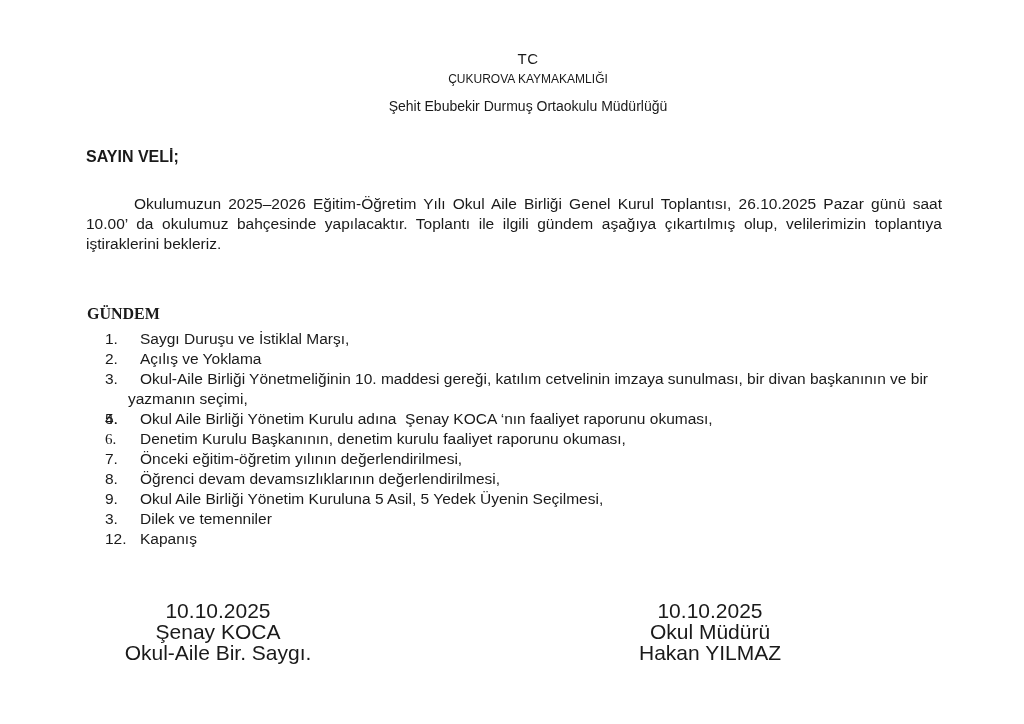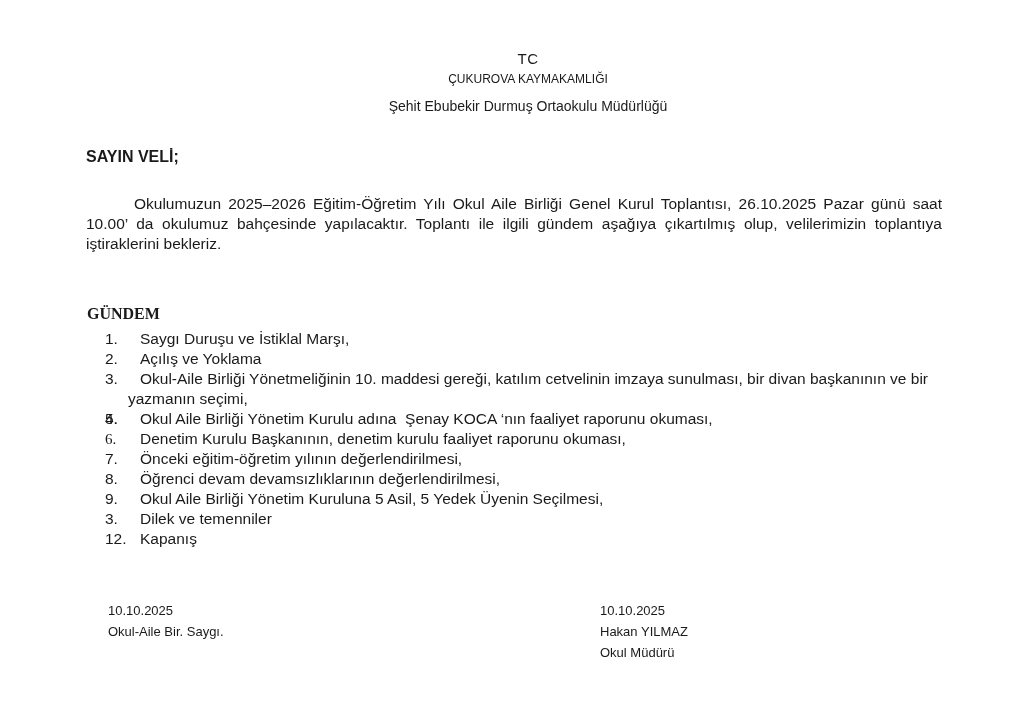--- a/index.html
+++ b/index.html
@@ -91,22 +91,22 @@
   
   .signatures {
     position: absolute;
     top: 600px;
     left: 0;
     width: 100%;
   }
   .sig-block {
     position: absolute;
     width: 220px;
-    text-align: left;
-    font-size: 13px;
+    text-align: center;
+    font-size: 21px;
     line-height: 21px;
   }
   .sig-left  { left: 108px; }
   .sig-right { left: 600px; }
 </style>
 </head>
 <body>
 
 <div class="page">
 
@@ -164,22 +164,23 @@
     </div>
     <div class="agenda-row">
       <span class="agenda-num">12.</span>
       <span class="agenda-text">Kapanış</span>
     </div>
   </div>
 
   <div class="signatures">
     <div class="sig-block sig-left">
       <div>10.10.2025</div>
+      <div>Şenay KOCA</div>
       <div>Okul-Aile Bir. Saygı.</div>
     </div>
     <div class="sig-block sig-right">
       <div>10.10.2025</div>
+      <div>Okul Müdürü</div>
       <div>Hakan YILMAZ</div>
-      <div>Okul Müdürü</div>
     </div>
   </div>
 
 </div>
 
 </body></html>

